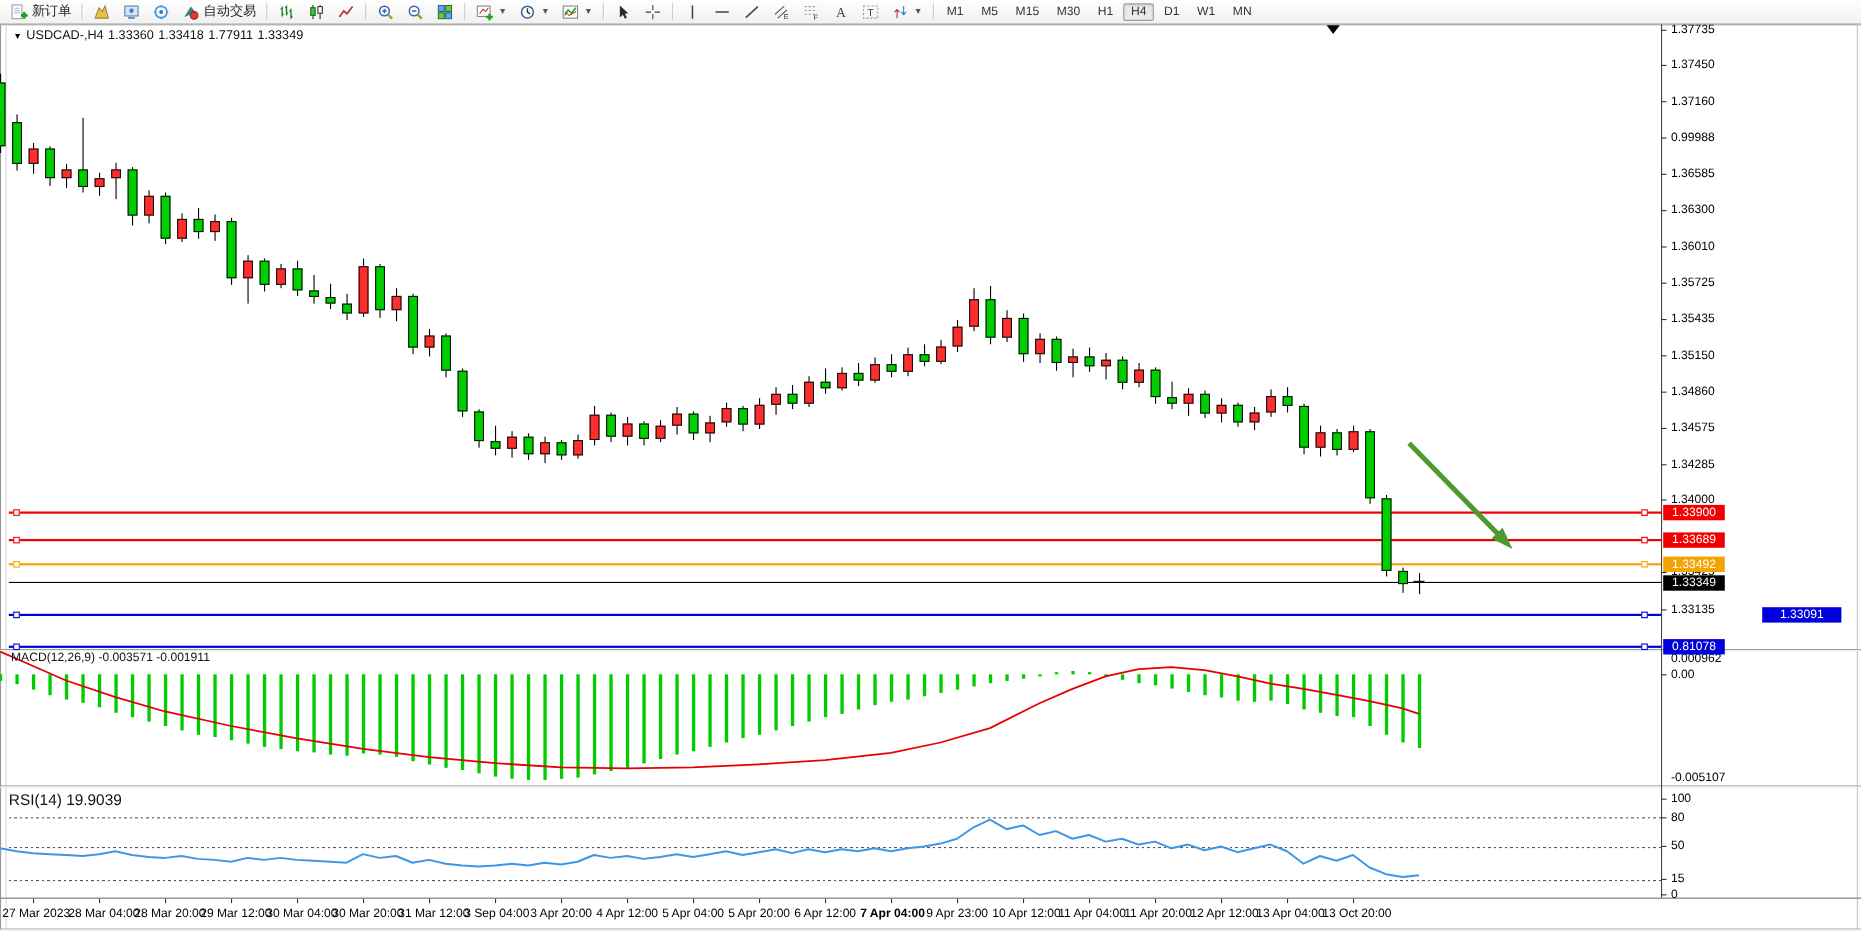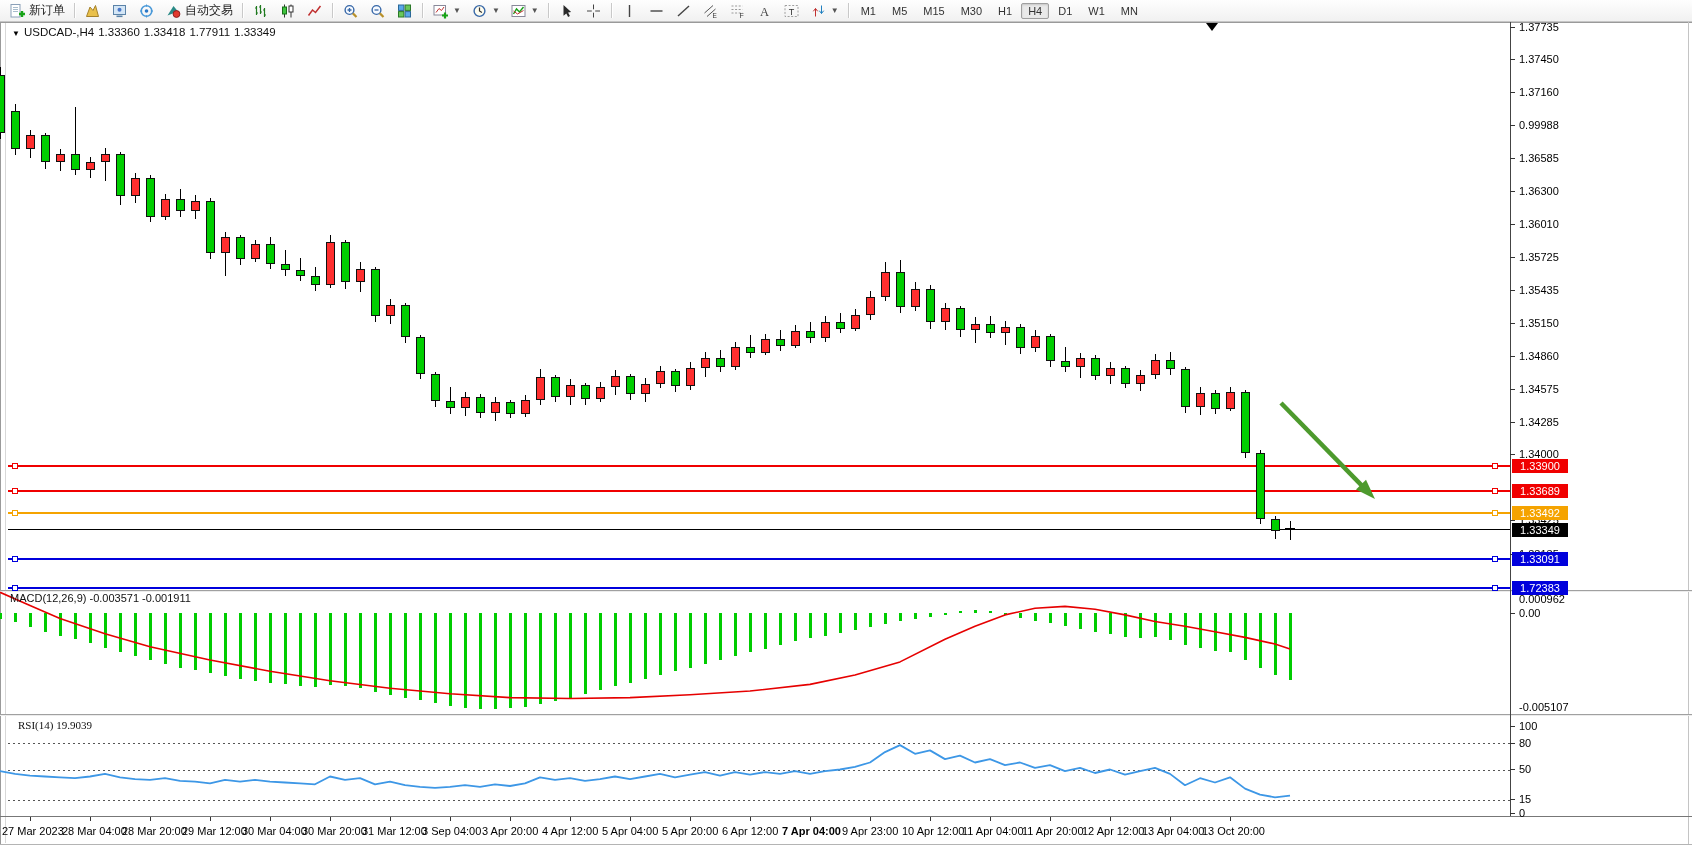--- a/index.html
+++ b/index.html
@@ -18,21 +18,21 @@
   .drop{font-size:8px;color:#555;margin-left:1px;}
   #tright{position:absolute;right:6px;top:1px;display:flex;align-items:center;gap:6px;}
   #chatwrap{position:relative;}
   #chatbadge{position:absolute;right:-6px;top:-3px;min-width:12px;height:12px;border-radius:7px;
              background:#e23a2e;color:#fff;font-size:9px;line-height:12px;text-align:center;padding:0 2px;}
   
   #header{position:absolute;left:12px;top:26px;font-size:11.5px;color:#111;z-index:6;white-space:nowrap;}
   #header .tri{font-size:8px;margin-right:4px;color:#000;}
   #header span{margin-right:4px;}
   #macd-label{position:absolute;left:10px;top:592px;font-size:11px;color:#111;z-index:6;}
-  #rsi-label{position:absolute;left:18px;top:719px;font-size:11px;color:#111;z-index:6;font-family:Liberation Serif, serif;}
+  #rsi-label{position:absolute;left:8px;top:719px;font-size:14px;color:#111;z-index:6;}
   #overlay{position:absolute;left:0;top:0;z-index:5;pointer-events:none;}
 </style>
 </head>
 <body>
 
 <div id="root">
   <div id="toolbar">
       <div class="tbtn">
         <span>
           <svg width="17" height="16" viewBox="0 0 16 16">
@@ -327,25 +327,25 @@
     <div style="position: absolute; left: 1512px; top: 483.591px; width: 56px; height: 14px; line-height: 14px; background: rgb(240, 0, 0); color: rgb(255, 255, 255); font-size: 11px; text-align: center; z-index: 4;">1.33689</div>
     <div style="position: absolute; left: 8px; top: 512.163px; width: 1502px; height: 2px; background: rgb(245, 163, 0); z-index: 1;"></div>
     <div style="position: absolute; left: 12px; top: 510.163px; width: 6px; height: 6px; background: rgb(255, 255, 255); border: 1.5px solid rgb(245, 163, 0); box-sizing: border-box; z-index: 4;"></div>
     <div style="position: absolute; left: 1492px; top: 510.163px; width: 6px; height: 6px; background: rgb(255, 255, 255); border: 1.5px solid rgb(245, 163, 0); box-sizing: border-box; z-index: 4;"></div>
     <div style="position: absolute; left: 1512px; top: 506.163px; width: 56px; height: 14px; line-height: 14px; background: rgb(245, 163, 0); color: rgb(255, 255, 255); font-size: 11px; text-align: center; z-index: 4;">1.33492</div>
     <div style="position: absolute; left: 8px; top: 529.048px; width: 1502px; height: 1px; background: rgb(0, 0, 0); z-index: 1;"></div>
     <div style="position: absolute; left: 1512px; top: 522.548px; width: 56px; height: 14px; line-height: 14px; background: rgb(0, 0, 0); color: rgb(255, 255, 255); font-size: 11px; text-align: center; z-index: 4;">1.33349</div>
     <div style="position: absolute; left: 8px; top: 558.11px; width: 1502px; height: 2px; background: rgb(0, 0, 220); z-index: 1;"></div>
     <div style="position: absolute; left: 12px; top: 556.11px; width: 6px; height: 6px; background: rgb(255, 255, 255); border: 1.5px solid rgb(0, 0, 220); box-sizing: border-box; z-index: 4;"></div>
     <div style="position: absolute; left: 1492px; top: 556.11px; width: 6px; height: 6px; background: rgb(255, 255, 255); border: 1.5px solid rgb(0, 0, 220); box-sizing: border-box; z-index: 4;"></div>
-    <div style="position: absolute; left: 1512px; top: 552.11px; width: 56px; height: 14px; line-height: 14px; background: rgb(0, 0, 220); color: rgb(255, 255, 255); font-size: 11px; text-align: center; z-index: 4;">1.33091</div>
+    <div style="position: absolute; left: 1602px; top: 552.11px; width: 72px; height: 14px; line-height: 14px; background: rgb(0, 0, 220); color: rgb(255, 255, 255); font-size: 11px; text-align: center; z-index: 4;">1.33091</div>
     <div style="position: absolute; left: 8px; top: 586.984px; width: 1502px; height: 2px; background: rgb(0, 0, 220); z-index: 1;"></div>
     <div style="position: absolute; left: 12px; top: 584.984px; width: 6px; height: 6px; background: rgb(255, 255, 255); border: 1.5px solid rgb(0, 0, 220); box-sizing: border-box; z-index: 4;"></div>
     <div style="position: absolute; left: 1492px; top: 584.984px; width: 6px; height: 6px; background: rgb(255, 255, 255); border: 1.5px solid rgb(0, 0, 220); box-sizing: border-box; z-index: 4;"></div>
-    <div style="position: absolute; left: 1512px; top: 580.984px; width: 56px; height: 14px; line-height: 14px; background: rgb(0, 0, 220); color: rgb(255, 255, 255); font-size: 11px; text-align: center; z-index: 4;">1.72383</div>
+    <div style="position: absolute; left: 1512px; top: 580.984px; width: 56px; height: 14px; line-height: 14px; background: rgb(0, 0, 220); color: rgb(255, 255, 255); font-size: 11px; text-align: center; z-index: 4;">0.81078</div>
     <div style="position: absolute; left: -0.5px; top: 66.5301px; width: 1px; height: 72.1854px; background: rgb(0, 0, 0); z-index: 2;"></div>
     <div style="position: absolute; left: -4.5px; top: 74.5507px; width: 9px; height: 58.4358px; background: rgb(0, 206, 0); border: 1px solid rgb(17, 17, 17); box-sizing: border-box; z-index: 2;"></div>
     <div style="position: absolute; left: 14.5px; top: 104.342px; width: 1px; height: 50.4152px; background: rgb(0, 0, 0); z-index: 2;"></div>
     <div style="position: absolute; left: 10.5px; top: 111.216px; width: 9px; height: 37.8114px; background: rgb(0, 206, 0); border: 1px solid rgb(17, 17, 17); box-sizing: border-box; z-index: 2;"></div>
     <div style="position: absolute; left: 29.5px; top: 129.549px; width: 1px; height: 28.645px; background: rgb(0, 0, 0); z-index: 2;"></div>
     <div style="position: absolute; left: 25.5px; top: 135.278px; width: 9px; height: 13.7496px; background: rgb(255, 46, 46); border: 1px solid rgb(17, 17, 17); box-sizing: border-box; z-index: 2;"></div>
     <div style="position: absolute; left: 44.5px; top: 132.986px; width: 1px; height: 35.5198px; background: rgb(0, 0, 0); z-index: 2;"></div>
     <div style="position: absolute; left: 40.5px; top: 135.278px; width: 9px; height: 26.3534px; background: rgb(0, 206, 0); border: 1px solid rgb(17, 17, 17); box-sizing: border-box; z-index: 2;"></div>
     <div style="position: absolute; left: 59.5px; top: 149.028px; width: 1px; height: 21.7702px; background: rgb(0, 0, 0); z-index: 2;"></div>
     <div style="position: absolute; left: 55.5px; top: 153.611px; width: 9px; height: 8.0206px; background: rgb(255, 46, 46); border: 1px solid rgb(17, 17, 17); box-sizing: border-box; z-index: 2;"></div>

